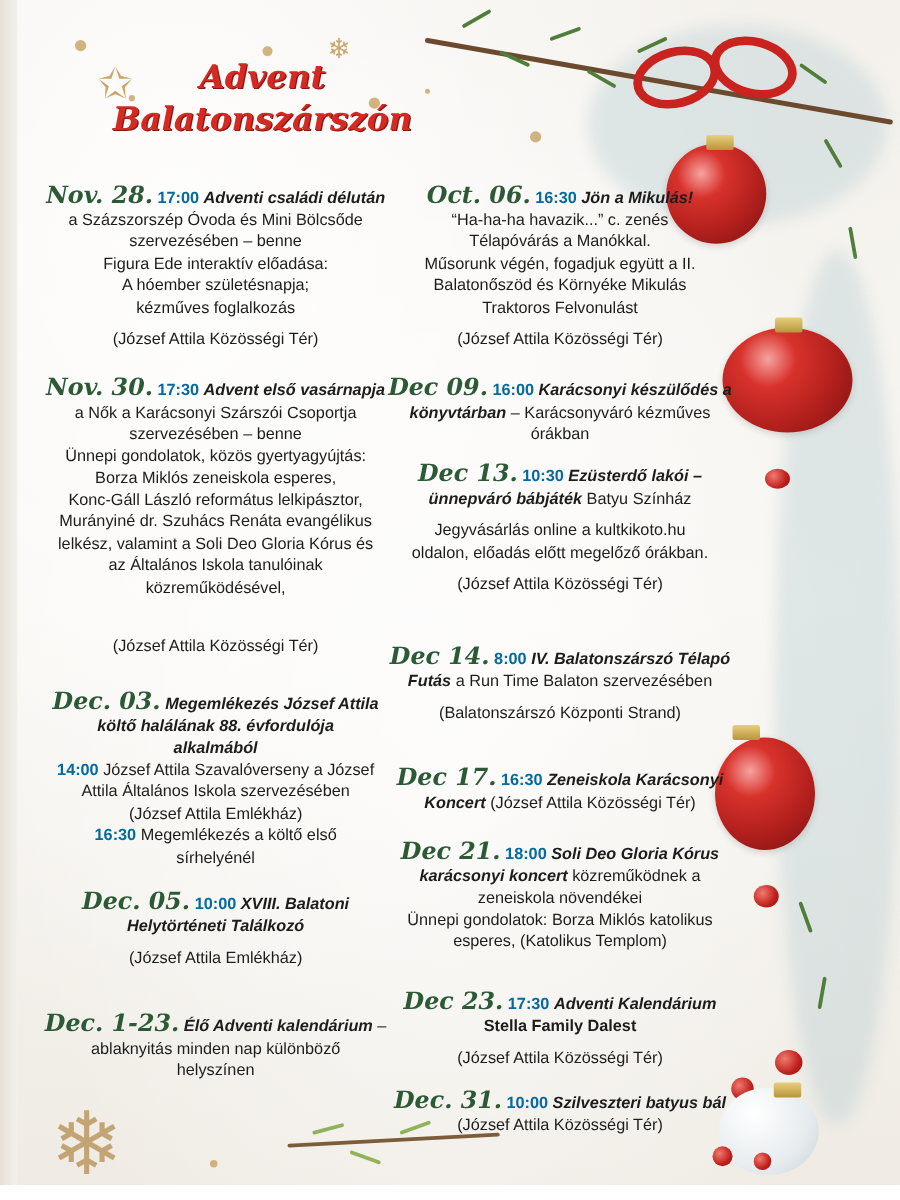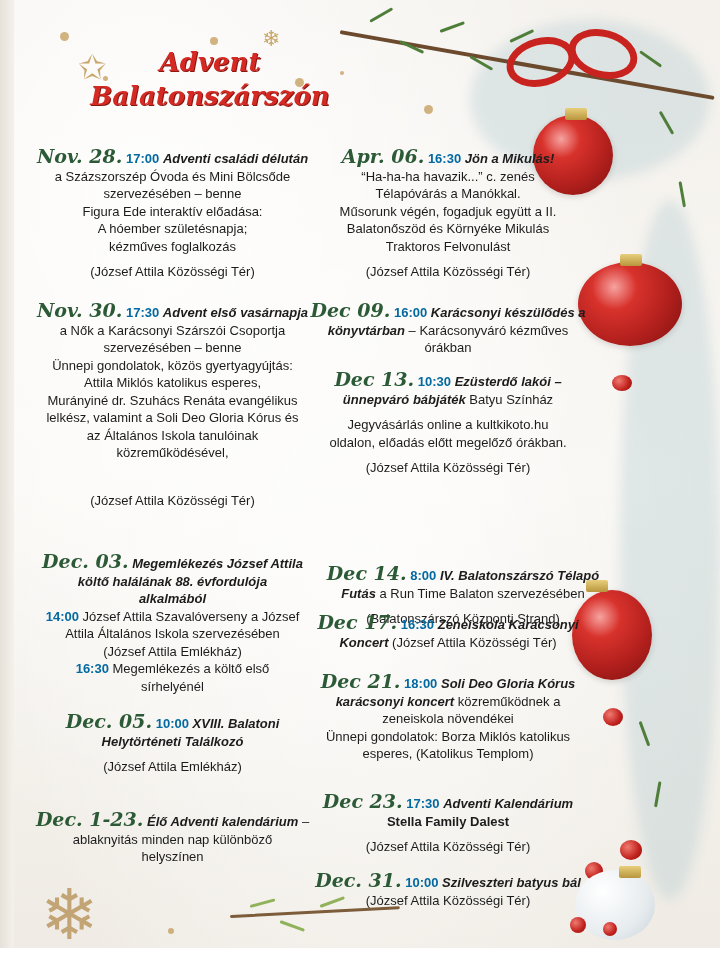--- a/index.html
+++ b/index.html
@@ -125,21 +125,22 @@
   <p>kézműves foglalkozás</p>
   <div class="gap"></div>
   <p>(József Attila Közösségi Tér)</p>
 </div>
 
 <div class="event" style="left:25px;top:302px;width:295px;">
   <p><span class="date">Nov. 30.</span> <span class="time">17:30</span> <span class="bi">Advent első vasárnapja</span></p>
   <p>a Nők a Karácsonyi Szárszói Csoportja</p>
   <p>szervezésében – benne</p>
   <p>Ünnepi gondolatok, közös gyertyagyújtás:</p>
-  <p>Attila Miklós katolikus esperes,</p>
+  <p>Borza Miklós zeneiskola esperes,</p>
+  <p>Konc-Gáll László református lelkipásztor,</p>
   <p>Murányiné dr. Szuhács Renáta evangélikus</p>
   <p>lelkész, valamint a Soli Deo Gloria Kórus és</p>
   <p>az Általános Iskola tanulóinak</p>
   <p>közreműködésével,</p>
   <div style="height:30px;"></div>
   <p>(József Attila Közösségi Tér)</p>
 </div>
 
 <div class="event" style="left:25px;top:553px;width:295px;">
   <p><span class="date">Dec. 03.</span> <span class="bi">Megemlékezés József Attila</span></p>
@@ -159,21 +160,21 @@
   <p>(József Attila Emlékház)</p>
 </div>
 
 <div class="event" style="left:25px;top:811px;width:295px;">
   <p><span class="date">Dec. 1-23.</span> <span class="bi">Élő Adventi kalendárium</span><span> –</span></p>
   <p>ablaknyitás minden nap különböző</p>
   <p>helyszínen</p>
 </div>
 
 <div class="event" style="left:303px;top:148px;width:290px;">
-  <p><span class="date">Apr. 06.</span> <span class="time">16:30</span> <span class="bi">Jön a Mikulás!</span></p>
+  <p><span class="date">Oct. 06.</span> <span class="time">16:30</span> <span class="bi">Jön a Mikulás!</span></p>
   <p>“Ha-ha-ha havazik...” c. zenés</p>
   <p>Télapóvárás a Manókkal.</p>
   <p>Műsorunk végén, fogadjuk együtt a II.</p>
   <p>Balatonőszöd és Környéke Mikulás</p>
   <p>Traktoros Felvonulást</p>
   <div class="gap"></div>
   <p>(József Attila Közösségi Tér)</p>
 </div>
 
 <div class="event" style="left:303px;top:302px;width:290px;">
@@ -185,21 +186,21 @@
 <div class="event" style="left:303px;top:371px;width:290px;">
   <p><span class="date">Dec 13.</span> <span class="time">10:30</span> <span class="bi">Ezüsterdő lakói –</span></p>
   <p><span class="bi">ünnepváró bábjáték</span><span> Batyu Színház</span></p>
   <div class="gap"></div>
   <p>Jegyvásárlás online a kultkikoto.hu</p>
   <p>oldalon, előadás előtt megelőző órákban.</p>
   <div class="gap"></div>
   <p>(József Attila Közösségi Tér)</p>
 </div>
 
-<div class="event" style="left:318px;top:517px;width:290px;margin-top:48px;">
+<div class="event" style="left:303px;top:517px;width:290px;">
   <p><span class="date">Dec 14.</span> <span class="time">8:00</span> <span class="bi">IV. Balatonszárszó Télapó</span></p>
   <p><span class="bi">Futás</span><span> a Run Time Balaton szervezésében</span></p>
   <div class="gap"></div>
   <p>(Balatonszárszó Központi Strand)</p>
 </div>
 
 <div class="event" style="left:303px;top:614px;width:290px;">
   <p><span class="date">Dec 17.</span> <span class="time">16:30</span> <span class="bi">Zeneiskola Karácsonyi</span></p>
   <p><span class="bi">Koncert</span><span> (József Attila Közösségi Tér)</span></p>
 </div>

